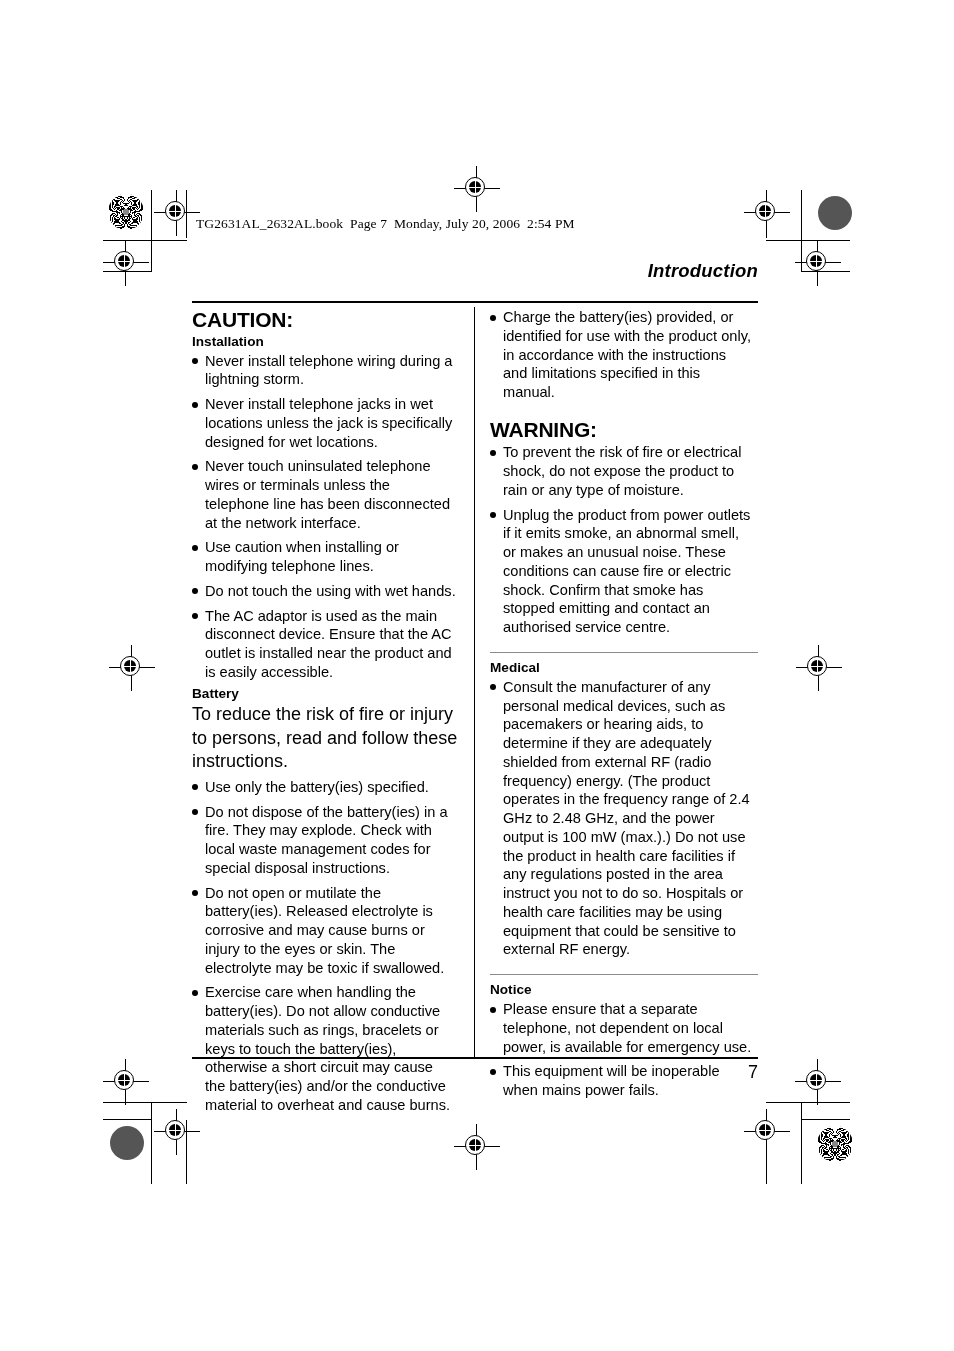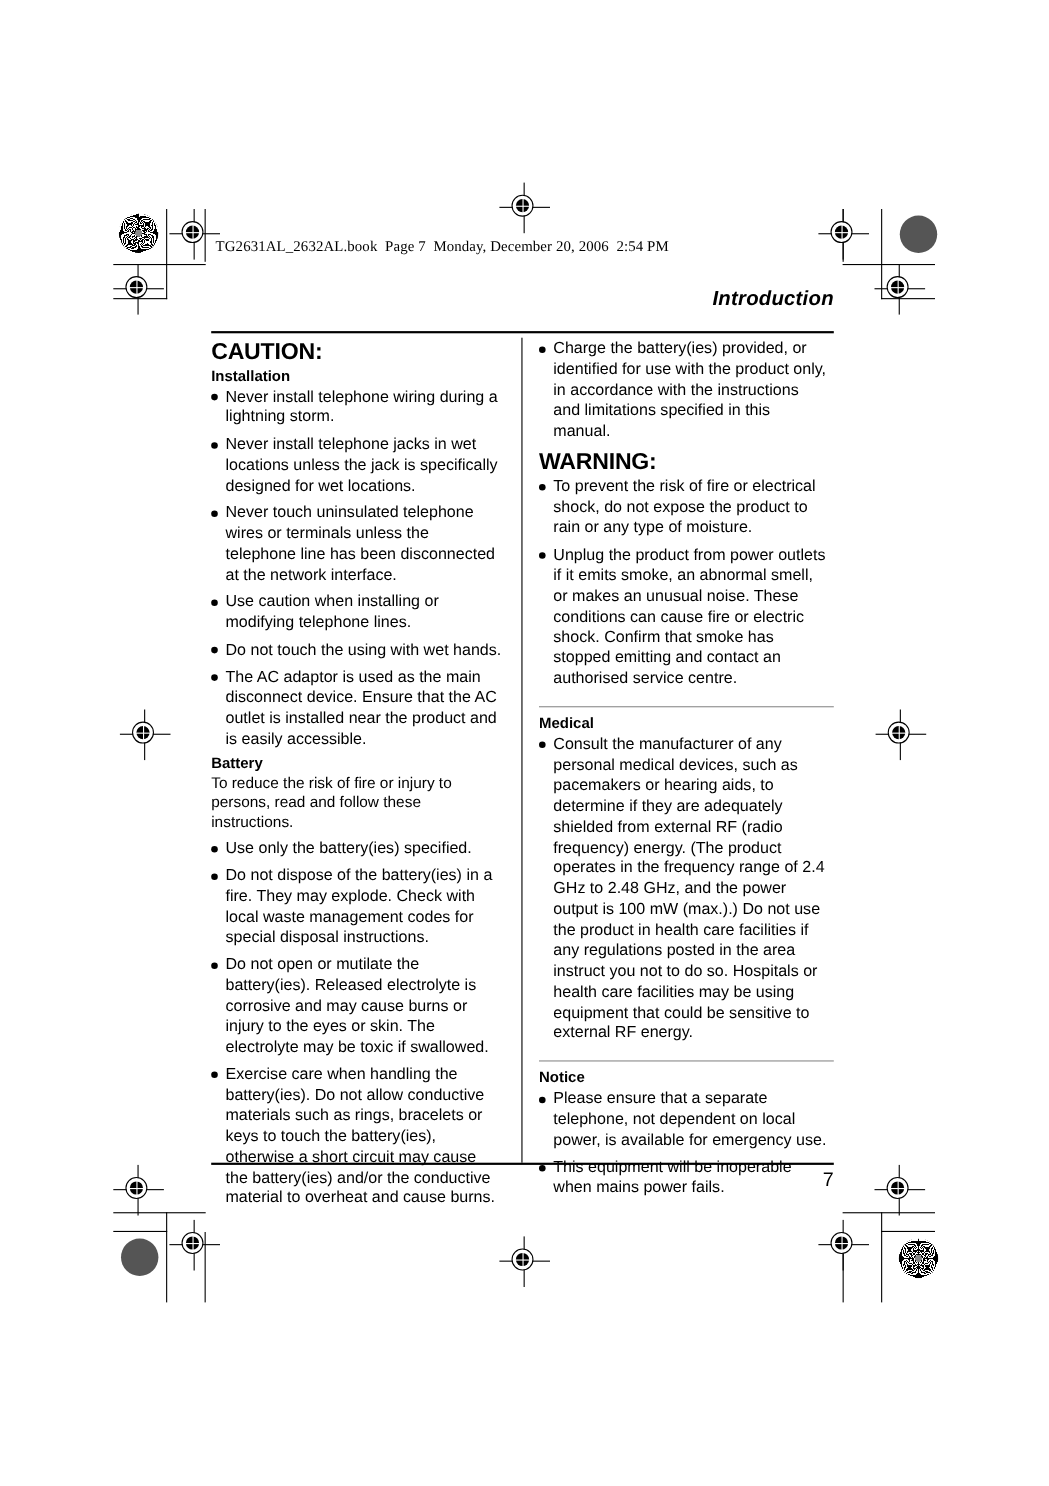--- a/index.html
+++ b/index.html
@@ -122,33 +122,33 @@
   .col-left  { left: 0px; }
   .col-right { left: 298px; }
 
   h1.section {
     margin: 0 0 2px 0;
     font-size: 21px;
     font-weight: bold;
     letter-spacing: -0.2px;
     line-height: 1.12;
   }
-  h1.section.spaced { margin-top: 6px; }
+  h1.section.spaced { margin-top: 16px; }
 
   h2.subsection {
     margin: 0 0 1px 0;
     font-size: 13.6px;
     font-weight: bold;
     line-height: 1.25;
   }
   h2.subsection.spaced { margin-top: 4px; }
 
   p.lead {
     margin: 0 0 5px 0;
-    font-size: 14px;
+    font-size: 18px;
     line-height: 1.285;
   }
 
   ul.bullets {
     margin: 0;
     padding: 0;
     list-style: none;
   }
   ul.bullets li {
     position: relative;
@@ -289,21 +289,21 @@
 </div>
 <div class="mark crosshair" style="left:454px; top:166px;">
   <div class="v"></div>
     <div class="h"></div>
     <div class="ring"></div>
     <div class="ring2"></div>
     <div class="ring3"></div>
     <div class="ring4"></div>
 </div>
 
-<div class="book-header">TG2631AL_2632AL.book  Page 7  Monday, December 20, 2006  2:54 PM</div>
+<div class="book-header">TG2631AL_2632AL.book  Page 7  Monday, July 20, 2006  2:54 PM</div>
 
 <div class="running-head">Introduction</div>
 <div class="rule-top"></div>
 <div class="col-divider"></div>
 
 <div class="columns">
 
   <div class="col col-left">
     <h1 class="section">CAUTION:</h1>
     <h2 class="subsection">Installation</h2>

